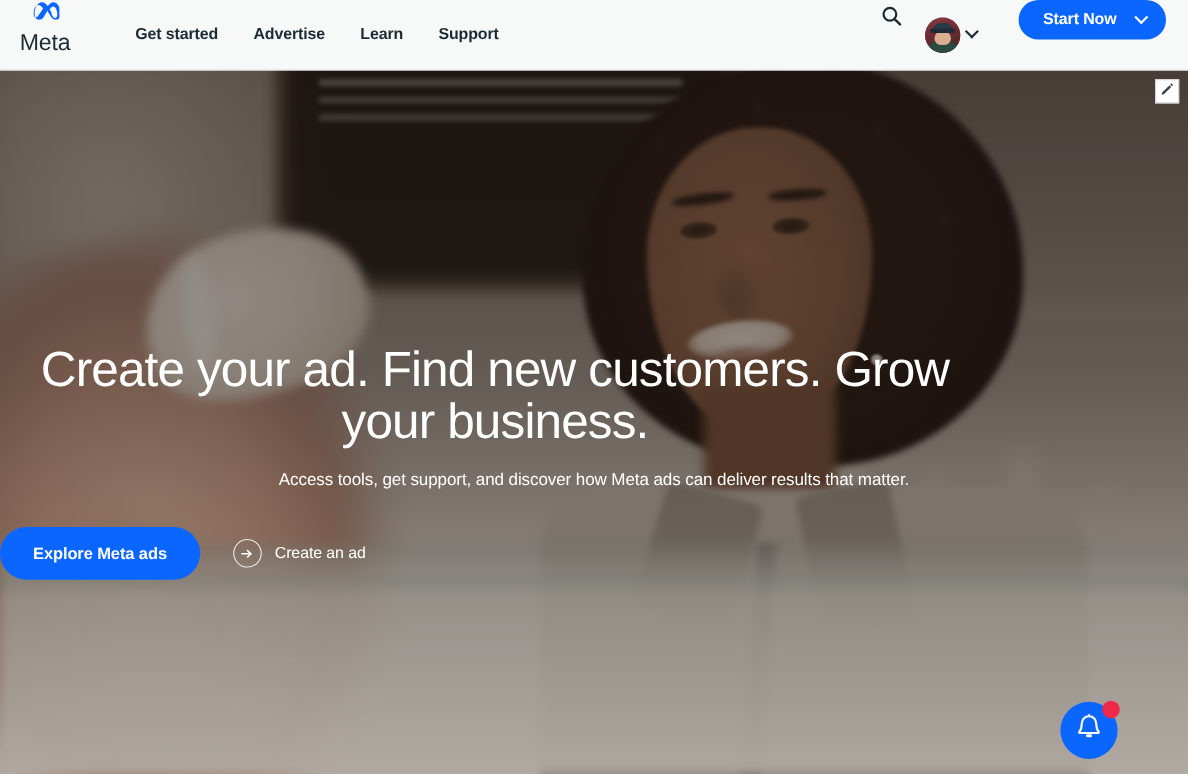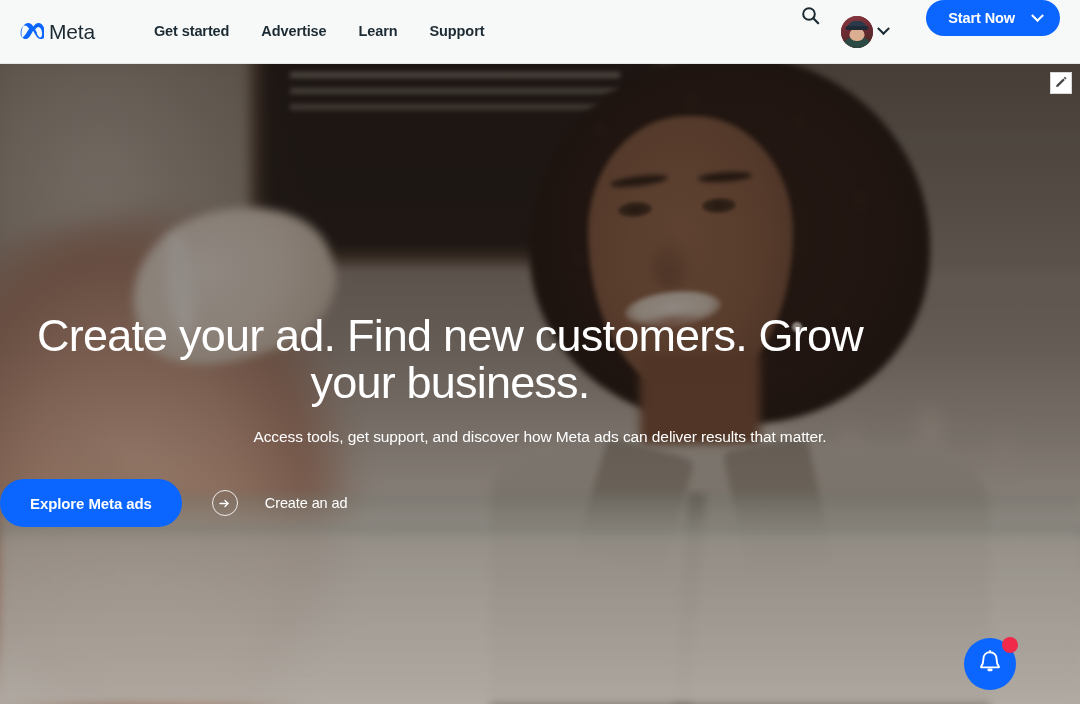--- a/index.html
+++ b/index.html
@@ -31,20 +31,21 @@
     align-items: center;
     z-index: 30;
   }
 
   .brand {
     display: flex;
     align-items: center;
     gap: 5px;
     margin-left: 18px;
     height: 100%;
+    flex-direction: column;
   }
   .brand-mark { display: block; }
   .brand-word {
     font-size: 21px;
     font-weight: 400;
     color: #1c2b33;
     letter-spacing: -0.2px;
     line-height: 1;
   }
 
@@ -477,21 +478,20 @@
     align-items: center;
     justify-content: center;
     flex: none;
   }
   .btn-secondary-label {
     color: #ffffff;
     font-size: 14.5px;
     font-weight: 400;
     letter-spacing: -0.1px;
     white-space: nowrap;
-    margin-left: 15px;
   }
 
   
   .edit-badge {
     position: absolute;
     right: 8px; top: 8px;
     width: 22px; height: 22px;
     background: #ffffff;
     border: 1px solid #d7d7d7;
     display: flex;

